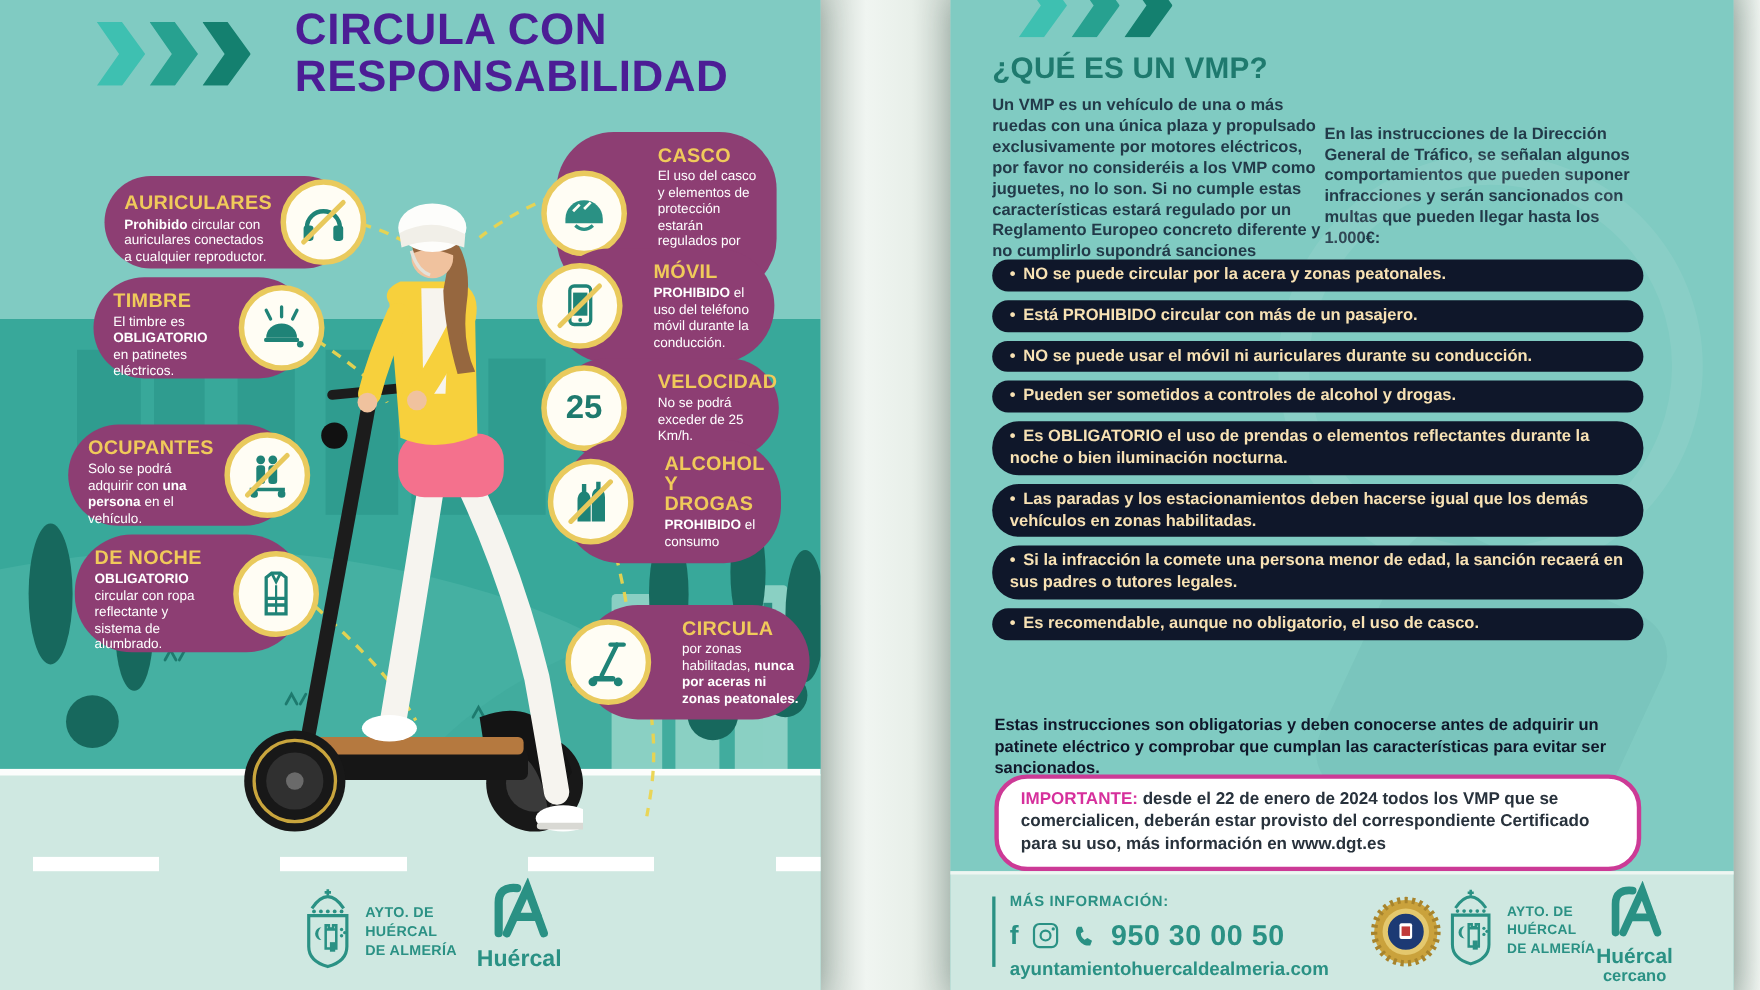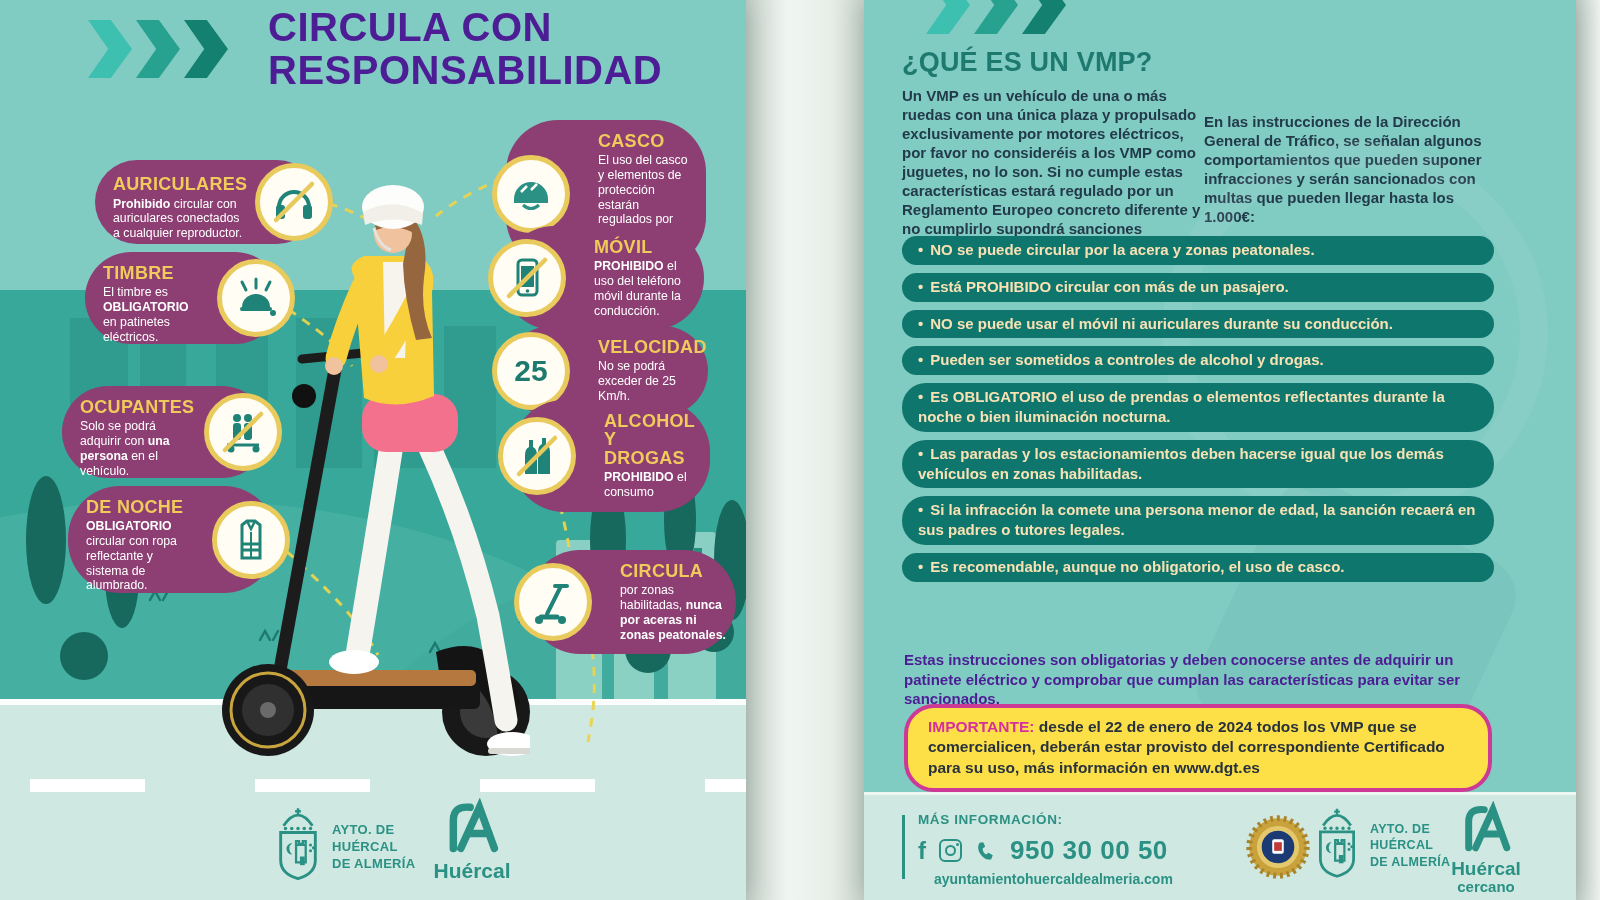--- a/index.html
+++ b/index.html
@@ -45,47 +45,47 @@
              border:5px solid #e9ca5d;top:50%;transform:translateY(-50%);
              display:flex;align-items:center;justify-content:center;}
   .side-left .co-circle{right:-14px;}
   .side-right .co-circle{left:-14px;}
   .speed-num{color:#1e7a6e;font-size:30px;font-weight:800;}
 
   
   .sec-head{position:absolute;color:#1e7a6e;font-weight:800;font-size:27px;letter-spacing:.2px;line-height:1.05;}
   .sec-body{position:absolute;color:#223a49;font-size:15px;line-height:1.27;font-weight:600;}
   .pill-list{position:absolute;left:38px;top:236px;width:592px;display:flex;flex-direction:column;gap:8px;z-index:2;}
-  .pill{background:#0f766e;border-radius:24px;padding:4px 16px 5px;color:#f8e2b4;
+  .pill{background:#0f172a;border-radius:24px;padding:4px 16px 5px;color:#f8e2b4;
         font-size:15px;font-weight:700;line-height:1.32;}
   .pill .bullet{margin-right:7px;}
-  .closing{position:absolute;left:40px;top:650px;width:588px;color:#4c1d95;font-size:15px;font-weight:600;line-height:1.3;z-index:2;}
+  .closing{position:absolute;left:40px;top:650px;width:588px;color:#0f172a;font-size:15px;font-weight:600;line-height:1.3;z-index:2;}
   .importante{position:absolute;left:40px;top:704px;width:588px;box-sizing:border-box;
-              background:#fde047;border:4px solid #cc3a96;border-radius:30px;
+              background:#ffffff;border:4px solid #cc3a96;border-radius:30px;
               padding:9px 18px 10px 20px;font-size:15.5px;font-weight:700;line-height:1.32;color:#28323c;z-index:2;}
   .importante .imp-label{color:#d6309c;}
 
   
   .wm-ring{position:absolute;right:28px;top:140px;width:330px;height:330px;border-radius:50%;
            border:28px solid rgba(255,255,255,.07);z-index:1;}
   .wm-ring2{position:absolute;right:90px;bottom:130px;width:260px;height:260px;border-radius:40px;
            background:rgba(18,100,90,.05);transform:rotate(25deg);z-index:1;}
 
   
   .r-footer{position:absolute;left:0;top:792px;width:712px;height:108px;background:#cfe8e1;
             border-top:3px solid #eef6f2;z-index:3;}
   .vline{position:absolute;left:38px;top:20px;width:3px;height:64px;background:#2a9184;}
   .mas-info{position:absolute;left:54px;top:17px;color:#2a9184;font-weight:800;font-size:13.5px;letter-spacing:.6px;}
   .contact-row{position:absolute;left:54px;top:40px;display:flex;align-items:center;gap:13px;}
   .fb{color:#2a9184;font-weight:800;font-size:24px;line-height:1;}
   .ig{width:19px;height:19px;border:2.6px solid #2a9184;border-radius:6px;position:relative;}
   .ig::before{content:'';position:absolute;left:4px;top:4px;width:7px;height:7px;border:2.4px solid #2a9184;border-radius:50%;}
   .ig::after{content:'';position:absolute;right:1.5px;top:1.5px;width:3px;height:3px;background:#2a9184;border-radius:50%;}
   .phone-num{color:#2a9184;font-weight:800;font-size:26px;letter-spacing:.5px;}
-  .website{position:absolute;left:70px;top:76px;color:#2a9184;font-weight:700;font-size:14px;}
+  .website{position:absolute;left:54px;top:76px;color:#2a9184;font-weight:700;font-size:17px;}
   .ayto-text{color:#2a9184;font-weight:800;font-size:12.5px;line-height:1.3;letter-spacing:.3px;}
   .brand-block{position:absolute;text-align:center;color:#2a9184;}
   .brand1{font-size:19px;font-weight:600;margin-top:1px;}
   .brand2{font-size:15px;font-weight:800;margin-top:-2px;}
 
   
   .l-footer-item{position:absolute;z-index:8;}
 </style>
 </head>
 <body>

